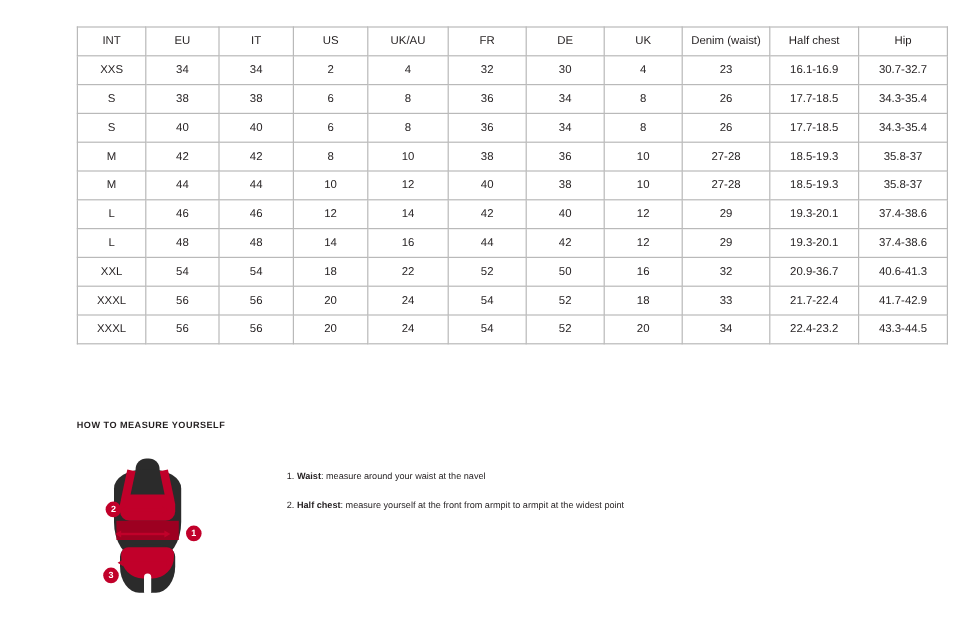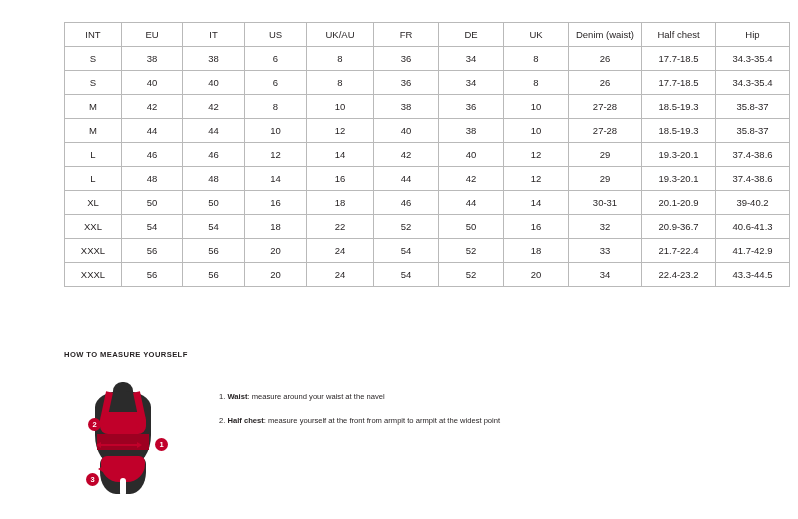--- a/index.html
+++ b/index.html
@@ -81,21 +81,21 @@
     display: flex;
     align-items: flex-start;
   }
   .figure {
     position: relative;
     width: 120px;
     height: 130px;
     flex: 0 0 120px;
   }
   .notes {
-    margin-left: 35px;
+    margin-left: 55px;
     padding-top: 10px;
   }
   .note {
     font-size: 7.6px;
     line-height: 1.3;
     color: #231f20;
     margin-bottom: 14px;
     white-space: nowrap;
   }
   .note b { font-weight: bold; }
@@ -242,20 +242,33 @@
           <th>FR</th>
           <th>DE</th>
           <th>UK</th>
           <th>Denim (waist)</th>
           <th>Half chest</th>
           <th>Hip</th>
         </tr>
       </thead>
       <tbody>
         <tr>
+          <td>XXS</td>
+          <td>34</td>
+          <td>34</td>
+          <td>2</td>
+          <td>4</td>
+          <td>32</td>
+          <td>30</td>
+          <td>4</td>
+          <td>23</td>
+          <td>16.1-16.9</td>
+          <td>30.7-32.7</td>
+        </tr>
+        <tr>
           <td>S</td>
           <td>38</td>
           <td>38</td>
           <td>6</td>
           <td>8</td>
           <td>36</td>
           <td>34</td>
           <td>8</td>
           <td>26</td>
           <td>17.7-18.5</td>
@@ -318,33 +331,20 @@
           <td>48</td>
           <td>48</td>
           <td>14</td>
           <td>16</td>
           <td>44</td>
           <td>42</td>
           <td>12</td>
           <td>29</td>
           <td>19.3-20.1</td>
           <td>37.4-38.6</td>
-        </tr>
-        <tr>
-          <td>XL</td>
-          <td>50</td>
-          <td>50</td>
-          <td>16</td>
-          <td>18</td>
-          <td>46</td>
-          <td>44</td>
-          <td>14</td>
-          <td>30-31</td>
-          <td>20.1-20.9</td>
-          <td>39-40.2</td>
         </tr>
         <tr>
           <td>XXL</td>
           <td>54</td>
           <td>54</td>
           <td>18</td>
           <td>22</td>
           <td>52</td>
           <td>50</td>
           <td>16</td>

